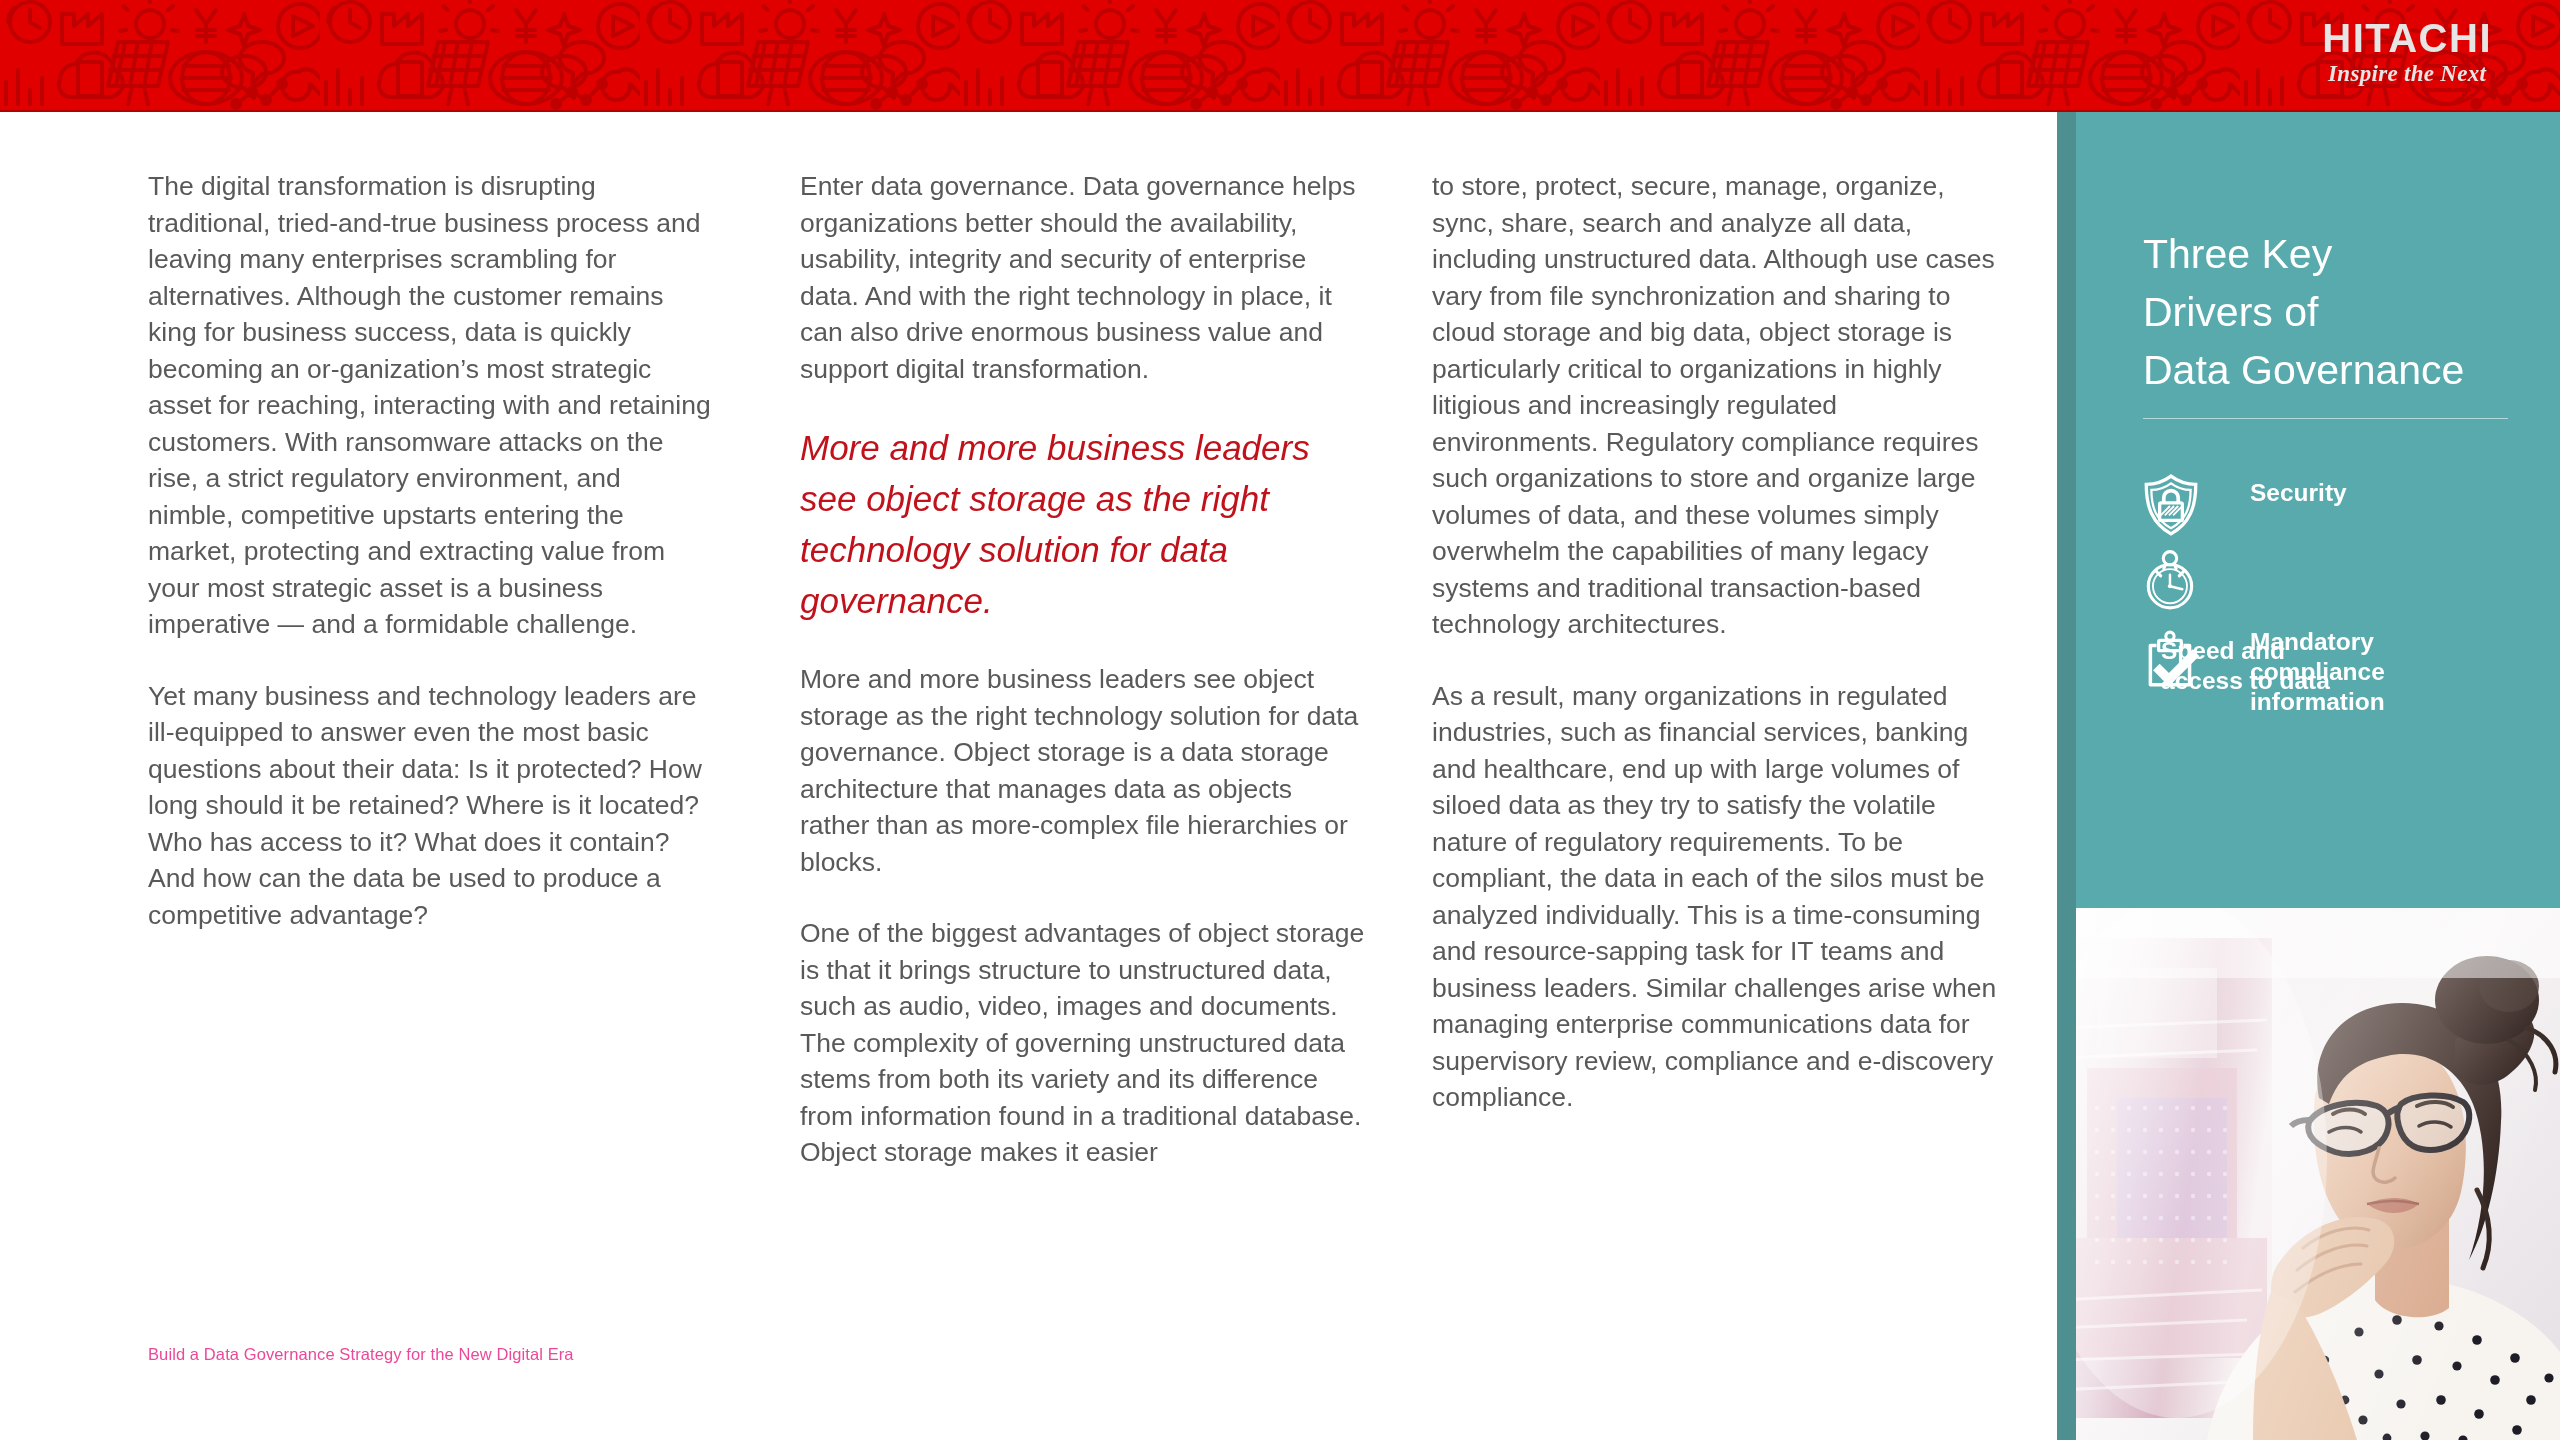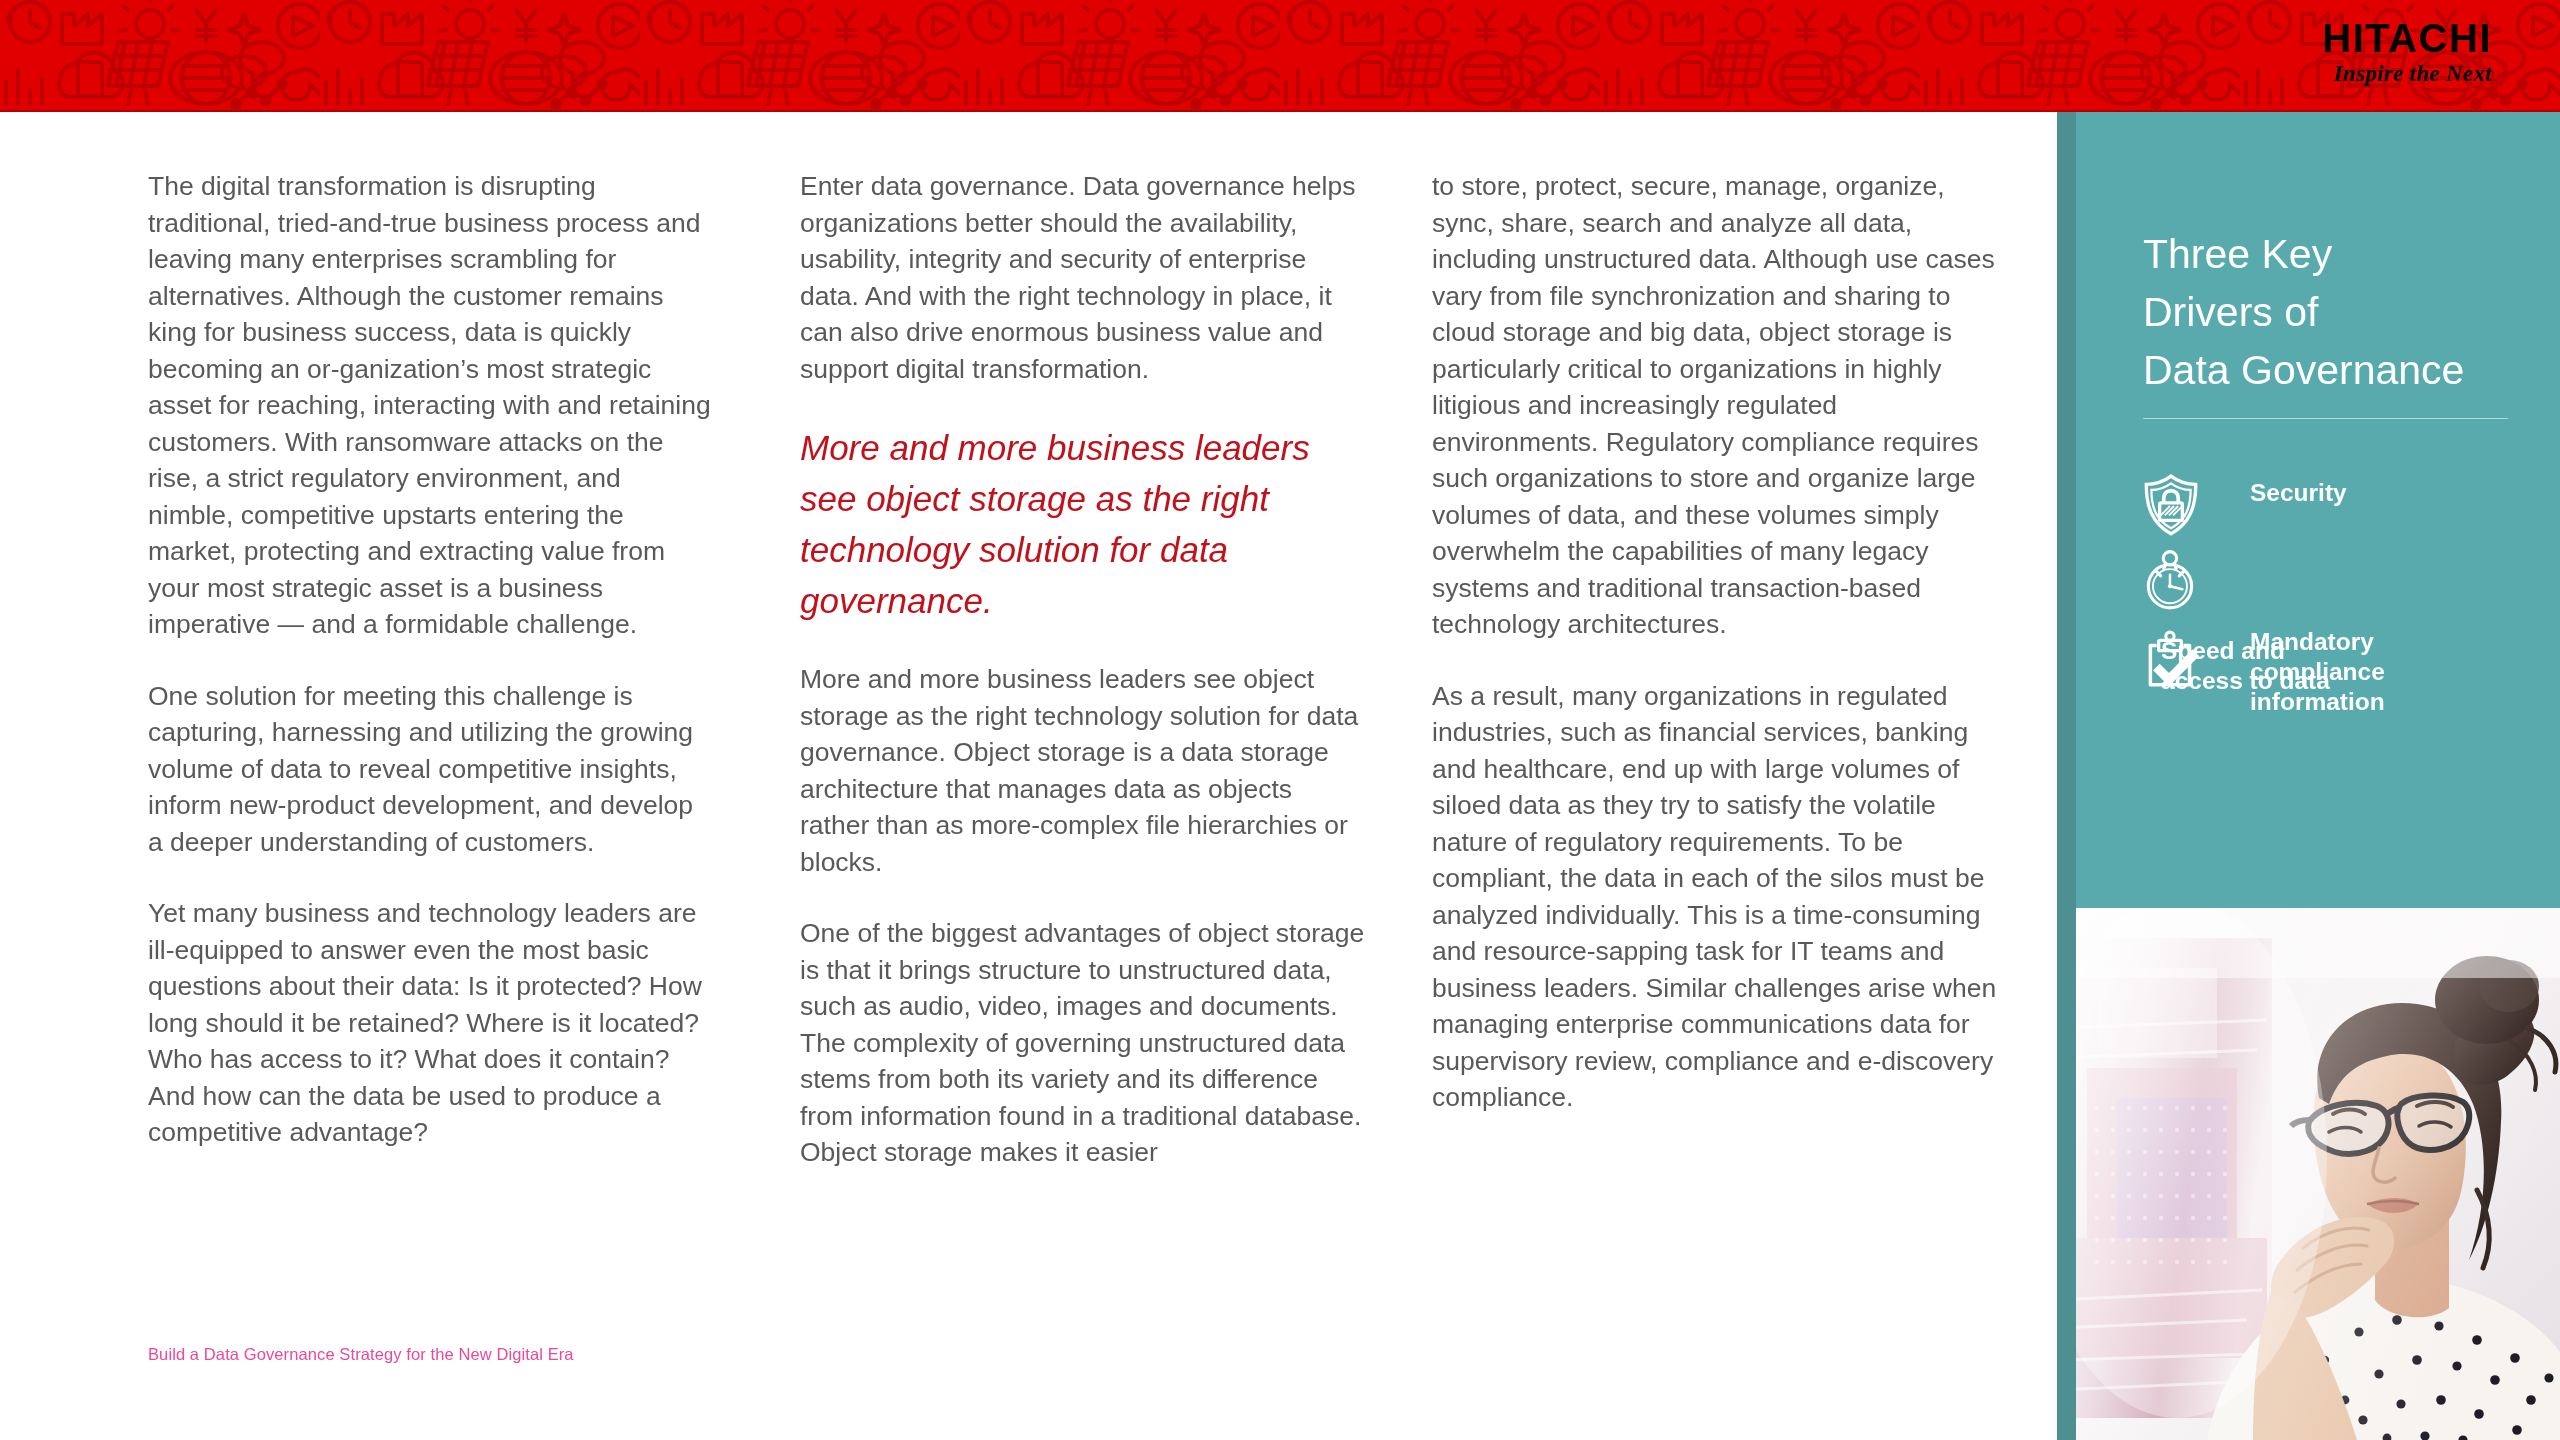--- a/index.html
+++ b/index.html
@@ -15,21 +15,21 @@
     position:absolute; left:0; top:0; width:2560px; height:112px;
     background:#e00000;
     overflow:hidden;
   }
   #banner-pattern {
     position:absolute; left:0; top:0; width:2560px; height:112px;
     opacity:1;
   }
   #logo-block {
     position:absolute; right:68px; top:18px;
-    text-align:right; color:#000000; z-index:5;
+    text-align:center; color:#e5e5e5; z-index:5;
   }
   #logo-main {
     font-size:40px; font-weight:bold; letter-spacing:1.5px;
     line-height:1.0; font-family:"Liberation Sans", sans-serif;
   }
   #logo-tag {
     font-family:"Liberation Serif", serif;
     font-size:23px; font-style:italic; font-weight:bold;
     margin-top:3px; letter-spacing:0.3px;
   }
@@ -177,21 +177,20 @@
     <div id="logo-main">HITACHI</div>
     <div id="logo-tag">Inspire the Next</div>
   </div>
   <div id="banner-underline"></div>
 </div>
 
 <div id="page">
 
   <div class="col" id="col1">
     <p>The digital transformation is disrupting traditional, tried-and-true business process and leaving many enterprises scrambling for alternatives. Although the customer remains king for business success, data is quickly becoming an or-ganization’s most strategic asset for reaching, interacting with and retaining customers. With ransomware attacks on the rise, a strict regulatory environment, and nimble, competitive upstarts entering the market, protecting and extracting value from your most strategic asset is a business imperative — and a formidable challenge.</p>
-    <p>One solution for meeting this challenge is capturing, harnessing and utilizing the growing volume of data to reveal competitive insights, inform new-product development, and develop a deeper understanding of customers.</p>
     <p>Yet many business and technology leaders are ill-equipped to answer even the most basic questions about their data: Is it protected? How long should it be retained? Where is it located? Who has access to it? What does it contain? And how can the data be used to produce a competitive advantage?</p>
   </div>
 
   <div class="col" id="col2">
     <p>Enter data governance. Data governance helps organizations better should the availability, usability, integrity and security of enterprise data. And with the right technology in place, it can also drive enormous business value and support digital transformation.</p>
     <p class="pullquote">More and more business leaders see object storage as the right technology solution for data governance.</p>
     <p>More and more business leaders see object storage as the right technology solution for data governance. Object storage is a data storage architecture that manages data as objects rather than as more-complex file hierarchies or blocks.</p>
     <p>One of the biggest advantages of object storage is that it brings structure to unstructured data, such as audio, video, images and documents. The complexity of governing unstructured data stems from both its variety and its difference from information found in a traditional database. Object storage makes it easier</p>
   </div>
 

